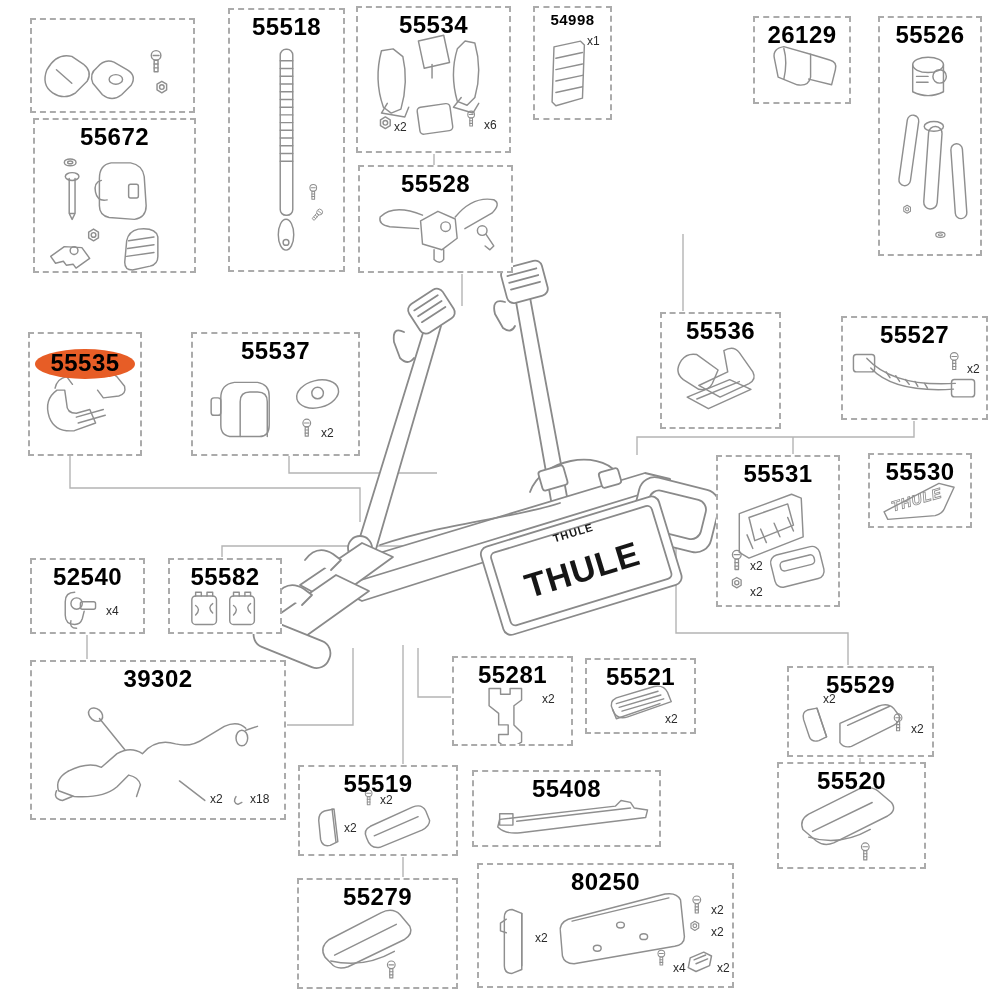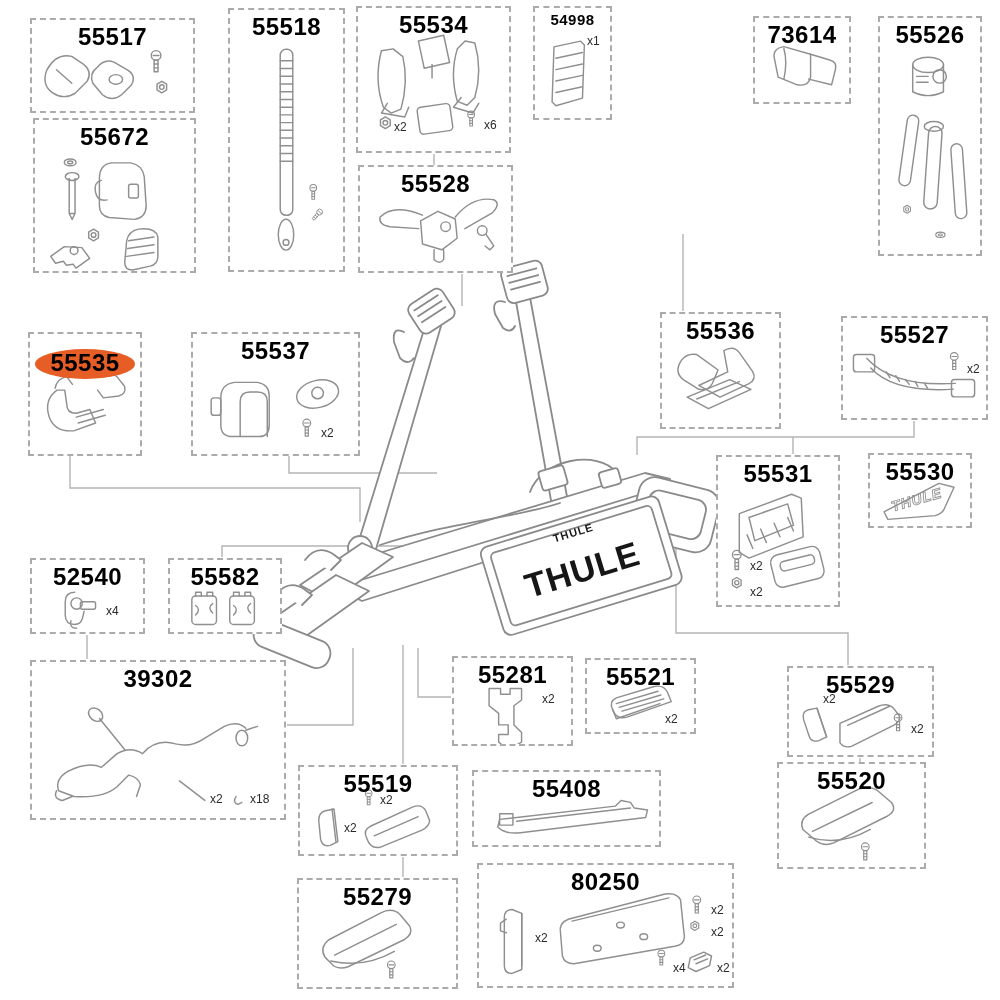--- a/index.html
+++ b/index.html
@@ -98,21 +98,20 @@
     <path class="w" d="M305,560 q12,-16 28,-6 l8,6 -10,10"></path>
     <path class="w" d="M276,595 q12,-16 28,-6 l8,6 -10,10"></path>
     <g transform="rotate(22 292 644)">
           <rect class="w" x="252" y="630" width="80" height="28" rx="13"></rect>
         </g>
     <path d="M380,545 C450,522 515,518 560,503" stroke-width="1"></path>
   </g>
 </svg>
 
 <div class="pbox" style="left:30px;top:18px;width:165px;height:95px">
-  <div class="plabel">55517</div>
   <svg class="sketch" viewBox="0 0 165 95">
     <path d="M14,52 q-6,16 6,24 q12,8 24,0 l12,-12 q6,-10 -4,-18 l-12,-8 q-16,-4 -26,14z"></path>
     <path d="M24,52 l16,14"></path>
     <path d="M66,50 q-8,6 -4,16 l10,12 q10,8 20,0 l10,-10 q6,-10 -4,-16 l-14,-8 q-10,-4 -18,6z"></path>
     <ellipse cx="86" cy="62" rx="7" ry="5"></ellipse>
     <use href="#g-screw" transform="translate(122,32)"></use>
     <use href="#g-nut" transform="translate(128,64)"></use>
   </svg>
 </div>
 
@@ -179,21 +178,21 @@
   <div class="plabel" style="font-size:15px">54998</div>
   <svg class="sketch" viewBox="0 0 79 114">
     <path d="M20,40 l28,-6 4,4 -2,56 -28,8 -4,-4z"></path>
     <path d="M22,52 l28,-6 M22,64 l28,-6 M22,76 l28,-6 M22,88 l28,-6"></path>
   </svg>
   <span class="qty" style="left:52px;top:26px">x1</span>
 </div>
 
 
 <div class="pbox" style="left:753px;top:16px;width:98px;height:88px">
-  <div class="plabel">73614</div>
+  <div class="plabel">26129</div>
   <svg class="sketch" viewBox="0 0 98 88">
     <path d="M20,42 q-2,-10 10,-12 l28,8 v24 q-2,10 -14,8 l-20,-8z"></path>
     <path d="M58,38 l20,6 q8,2 6,10 l-4,16 -24,-6"></path>
     <path d="M30,32 q4,14 0,32"></path>
   </svg>
 </div>
 
 <div class="pbox" style="left:878px;top:16px;width:104px;height:240px">
   <div class="plabel">55526</div>
   <svg class="sketch" viewBox="0 0 104 240">

